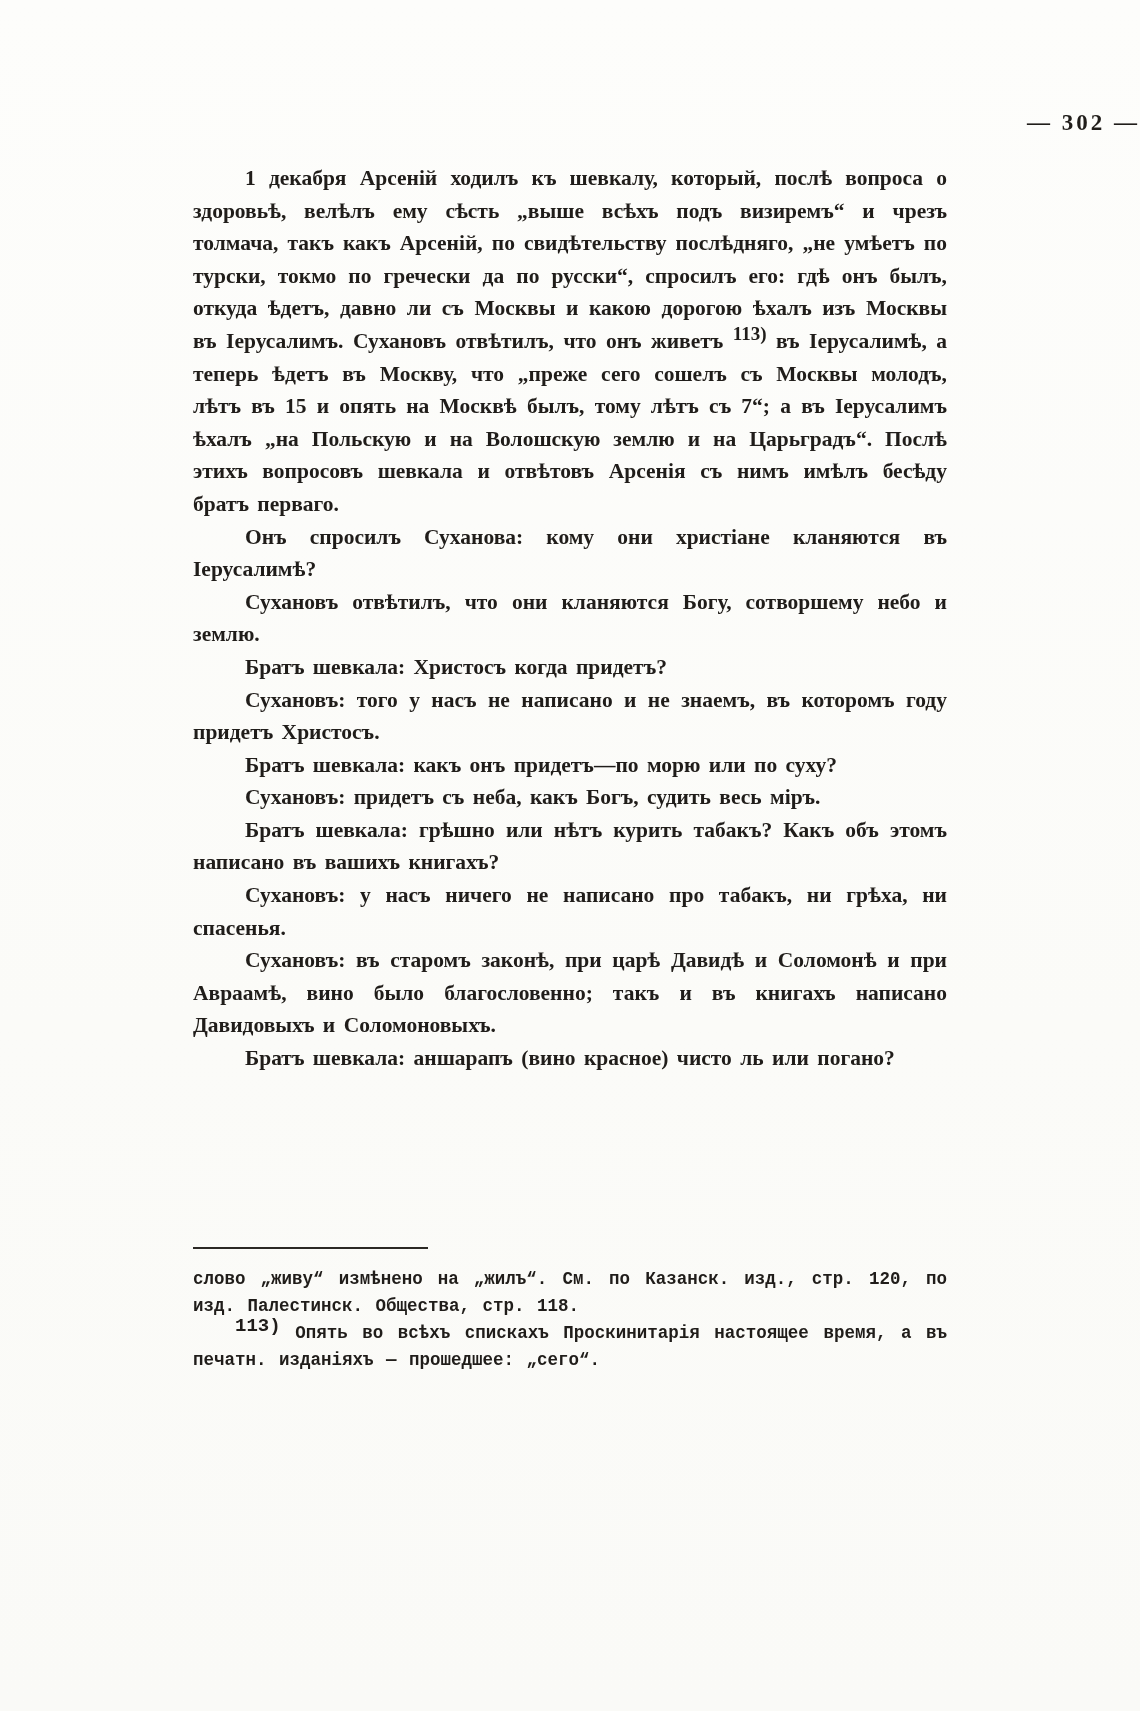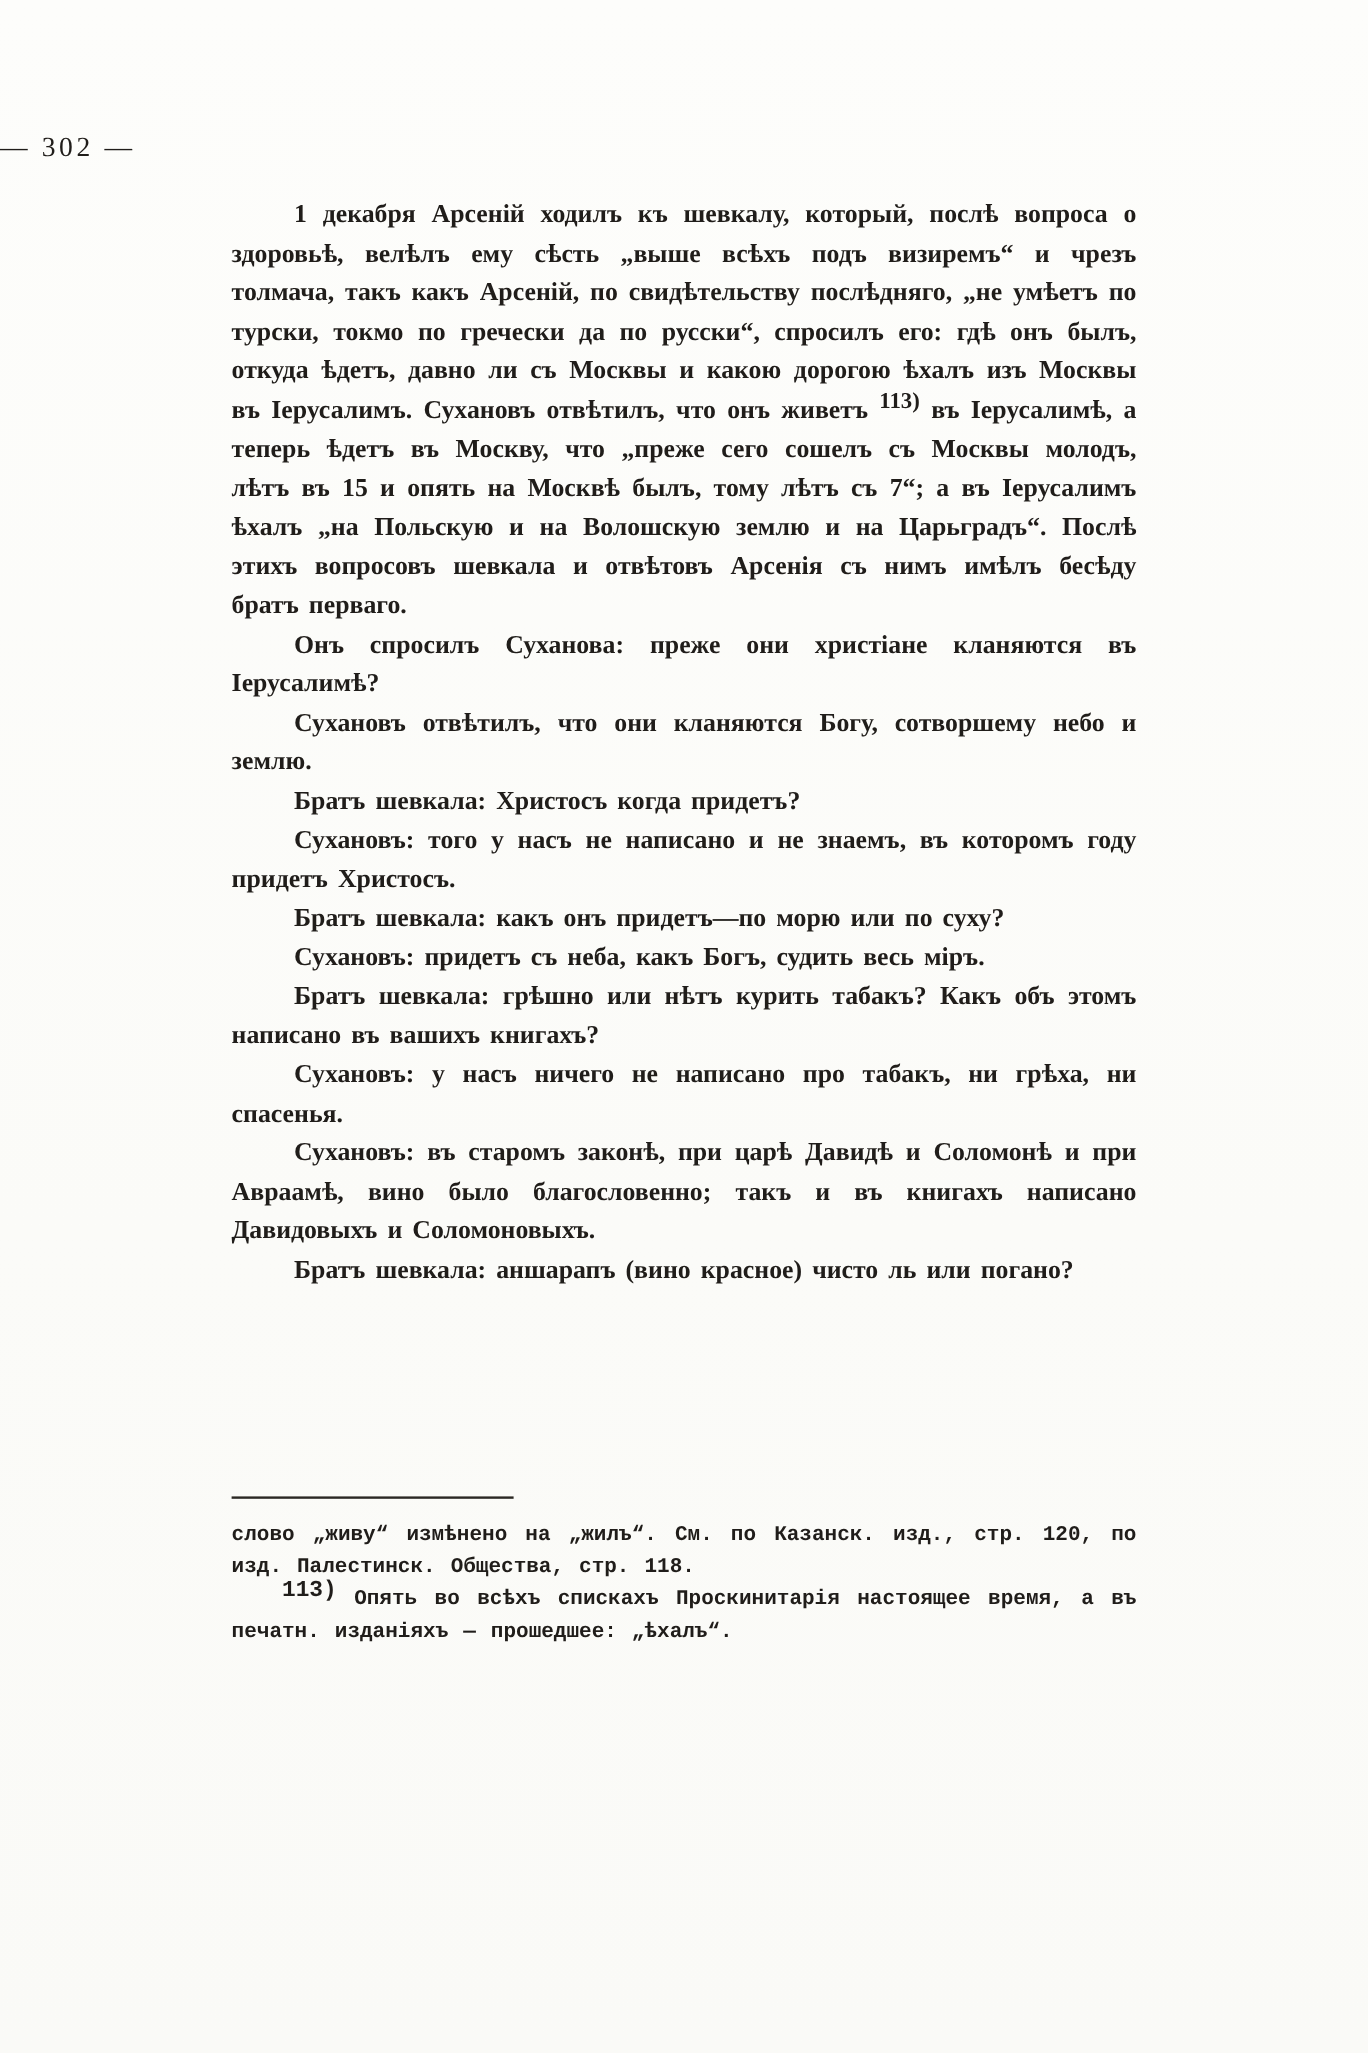--- a/index.html
+++ b/index.html
@@ -18,23 +18,23 @@
     position: relative;
     width: 1140px;
     height: 1711px;
     background: linear-gradient(180deg, #fdfdfb 0%, #fbfbf8 60%, #fafaf7 100%);
   }
   .page-number {
     position: absolute;
     top: 110px;
     left: 0;
     width: 100%;
-    text-align: left;
+    text-align: right;
     font-size: 23px;
-    font-weight: normal;
+    font-weight: bold;
     letter-spacing: 3px;
   }
   .body-text {
     position: absolute;
     top: 162px;
     left: 193px;
     width: 754px;
     font-size: 21.5px;
     line-height: 32.6px;
     font-weight: bold;
@@ -83,36 +83,36 @@
 <body>
 
 <div class="page">
 
   <div class="page-number">— 302 —</div>
 
   <div class="body-text">
 
     <p><span>1 декабря Арсеній ходилъ къ шевкалу, который, послѣ вопроса о здоровьѣ, велѣлъ ему сѣсть „выше всѣхъ подъ визиремъ“ и чрезъ толмача, такъ какъ Арсеній, по свидѣтельству послѣдняго, „не умѣетъ по турски, токмо по гречески да по русски“, спросилъ его: гдѣ онъ былъ, откуда ѣдетъ, давно ли съ Москвы и какою дорогою ѣхалъ изъ Москвы въ Іерусалимъ. Сухановъ отвѣтилъ, что онъ живетъ</span> <sup class="fnref">113)</sup> <span>въ Іерусалимѣ, а теперь ѣдетъ въ Москву, что „преже сего сошелъ съ Москвы молодъ, лѣтъ въ 15 и опять на Москвѣ былъ, тому лѣтъ съ 7“; а въ Іерусалимъ ѣхалъ „на Польскую и на Волошскую землю и на Царьградъ“. Послѣ этихъ вопросовъ шевкала и отвѣтовъ Арсенія съ нимъ имѣлъ бесѣду братъ перваго.</span></p>
 
-    <p>Онъ спросилъ Суханова: преже они христіане кланяются въ Іерусалимѣ?</p>
+    <p>Онъ спросилъ Суханова: кому они христіане кланяются въ Іерусалимѣ?</p>
     <p>Сухановъ отвѣтилъ, что они кланяются Богу, сотворшему небо и землю.</p>
     <p>Братъ шевкала: Христосъ когда придетъ?</p>
     <p>Сухановъ: того у насъ не написано и не знаемъ, въ которомъ году придетъ Христосъ.</p>
     <p>Братъ шевкала: какъ онъ придетъ—по морю или по суху?</p>
     <p>Сухановъ: придетъ съ неба, какъ Богъ, судить весь міръ.</p>
     <p>Братъ шевкала: грѣшно или нѣтъ курить табакъ? Какъ объ этомъ написано въ вашихъ книгахъ?</p>
     <p>Сухановъ: у насъ ничего не написано про табакъ, ни грѣха, ни спасенья.</p>
     <p>Сухановъ: въ старомъ законѣ, при царѣ Давидѣ и Соломонѣ и при Авраамѣ, вино было благословенно; такъ и въ книгахъ написано Давидовыхъ и Соломоновыхъ.</p>
     <p>Братъ шевкала: аншарапъ (вино красное) чисто ль или погано?</p>
 
   </div>
 
   <div class="footnote-sep"></div>
 
   <div class="footnotes">
 
     <p>слово „живу“ измѣнено на „жилъ“. См. по Казанск. изд., стр. 120, по изд. Палестинск. Общества, стр. 118.</p>
 
-    <p class="indent"><sup class="fnref">113)</sup> <span>Опять во всѣхъ спискахъ Проскинитарія настоящее время, а въ печатн. изданіяхъ — прошедшее: „ѣхалъ“.</span></p>
+    <p class="indent"><sup class="fnref">113)</sup> <span>Опять во всѣхъ спискахъ Проскинитарія настоящее время, а въ печатн. изданіяхъ — прошедшее: „сего“.</span></p>
 
   </div>
 
 </div>
 
 </body></html>

